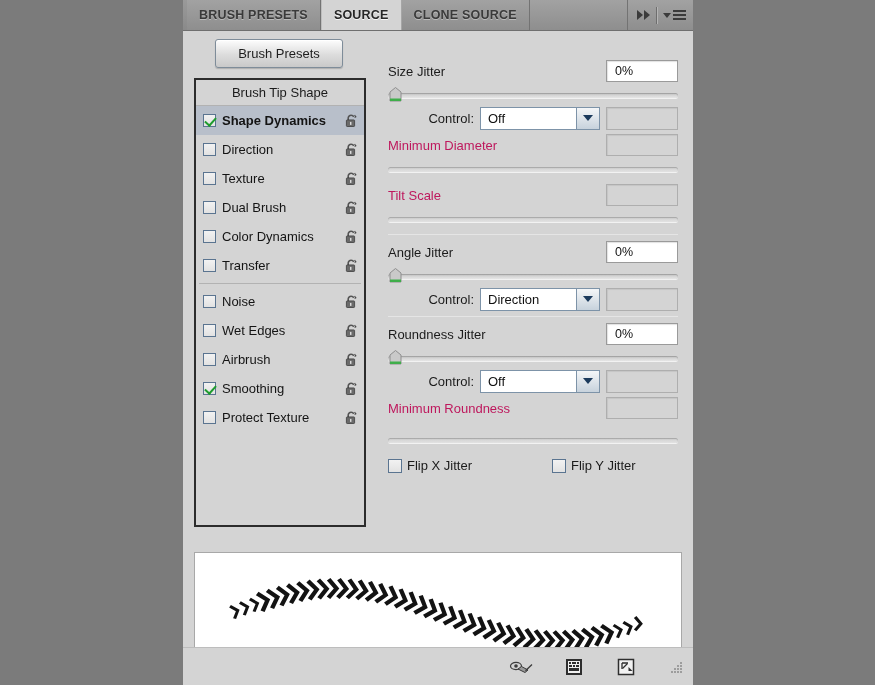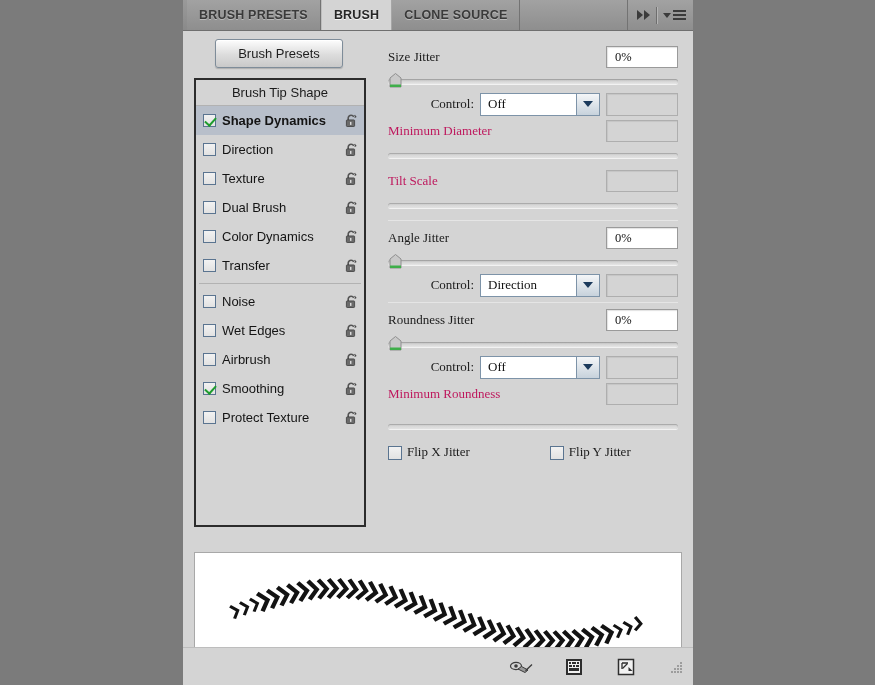--- a/index.html
+++ b/index.html
@@ -126,24 +126,23 @@
     border:solid #1e9c2e; border-width:0 2.4px 2.4px 0;
     transform: rotate(42deg);
   }
   .lock {
     position:absolute; right:5px; top:50%; transform:translateY(-50%);
     width:15px; height:15px;
   }
 
   
   #right {
-    position:absolute; left:192px; top:4px;
+    position:absolute; left:192px; top:18px;
     width:318px; height:513px;
     padding: 10px 15px 0 13px;
-    font-family: Liberation Serif, serif;
   }
   .hr {
     height:1px; background:#bcbcbc; border-bottom:1px solid #e5e5e5;
     margin: 7px 0 0 0;
   }
   .rowline {
     display:flex; align-items:center; justify-content:space-between;
     height:24px;
   }
   .lbl { font-size:13px; color:#1b1b1b; }
@@ -230,21 +229,21 @@
 </head>
 <body>
 
 <div id="panel">
 
   <div id="tabbar">
     <div class="tab">
       <span>BRUSH PRESETS</span>
     </div>
     <div class="tab active">
-      <span>BRUSH</span>
+      <span>SOURCE</span>
     </div>
     <div class="tab">
       <span>CLONE SOURCE</span>
     </div>
     <div id="tab-filler"></div>
     <div id="tab-tools">
       <span id="double-arrow">
         <i class="dar"></i>
           <i class="dar"></i>
       </span>

